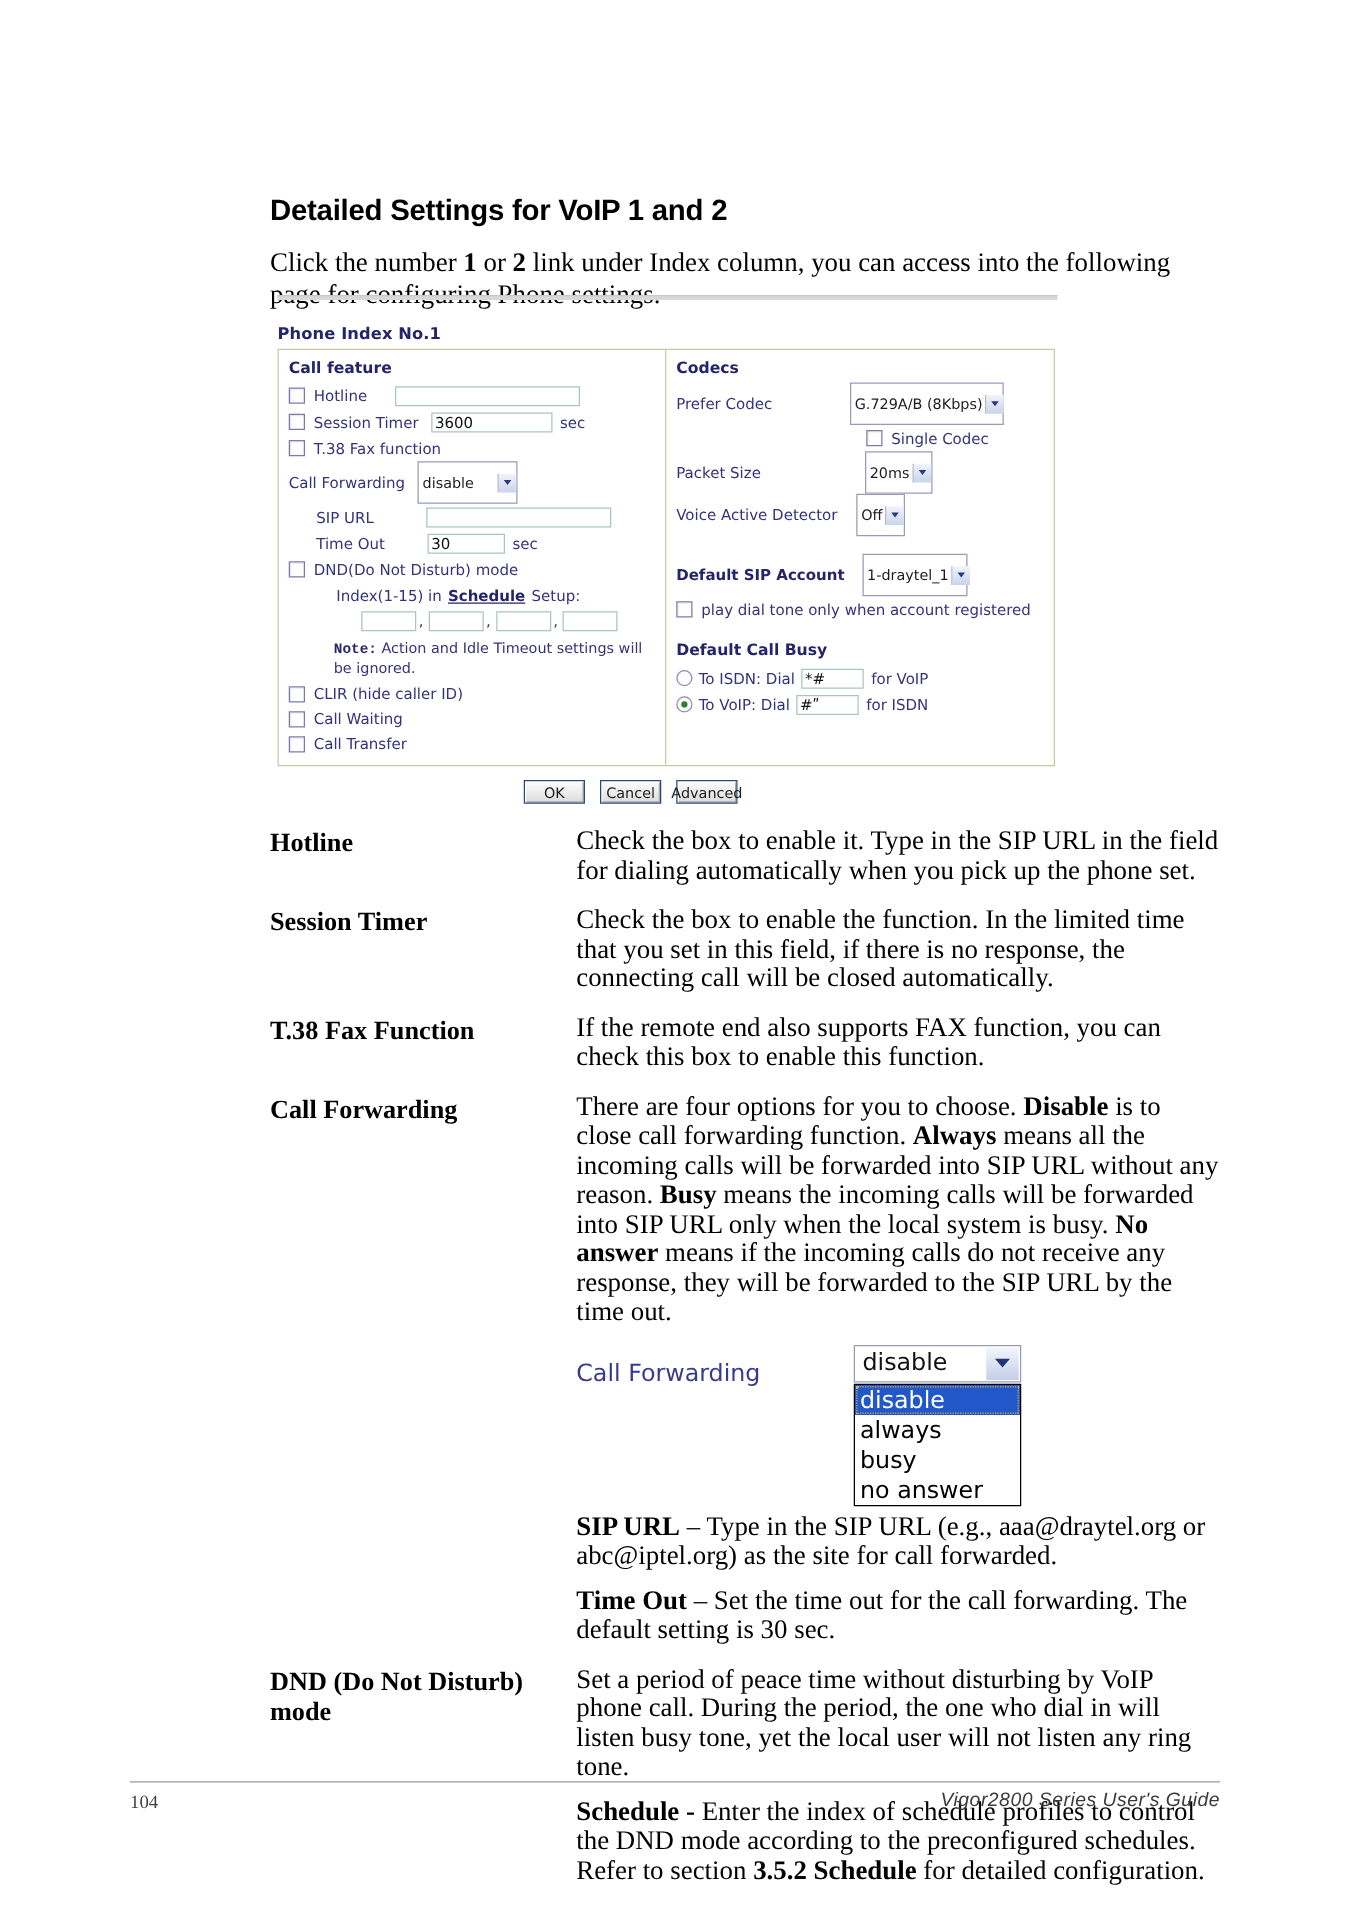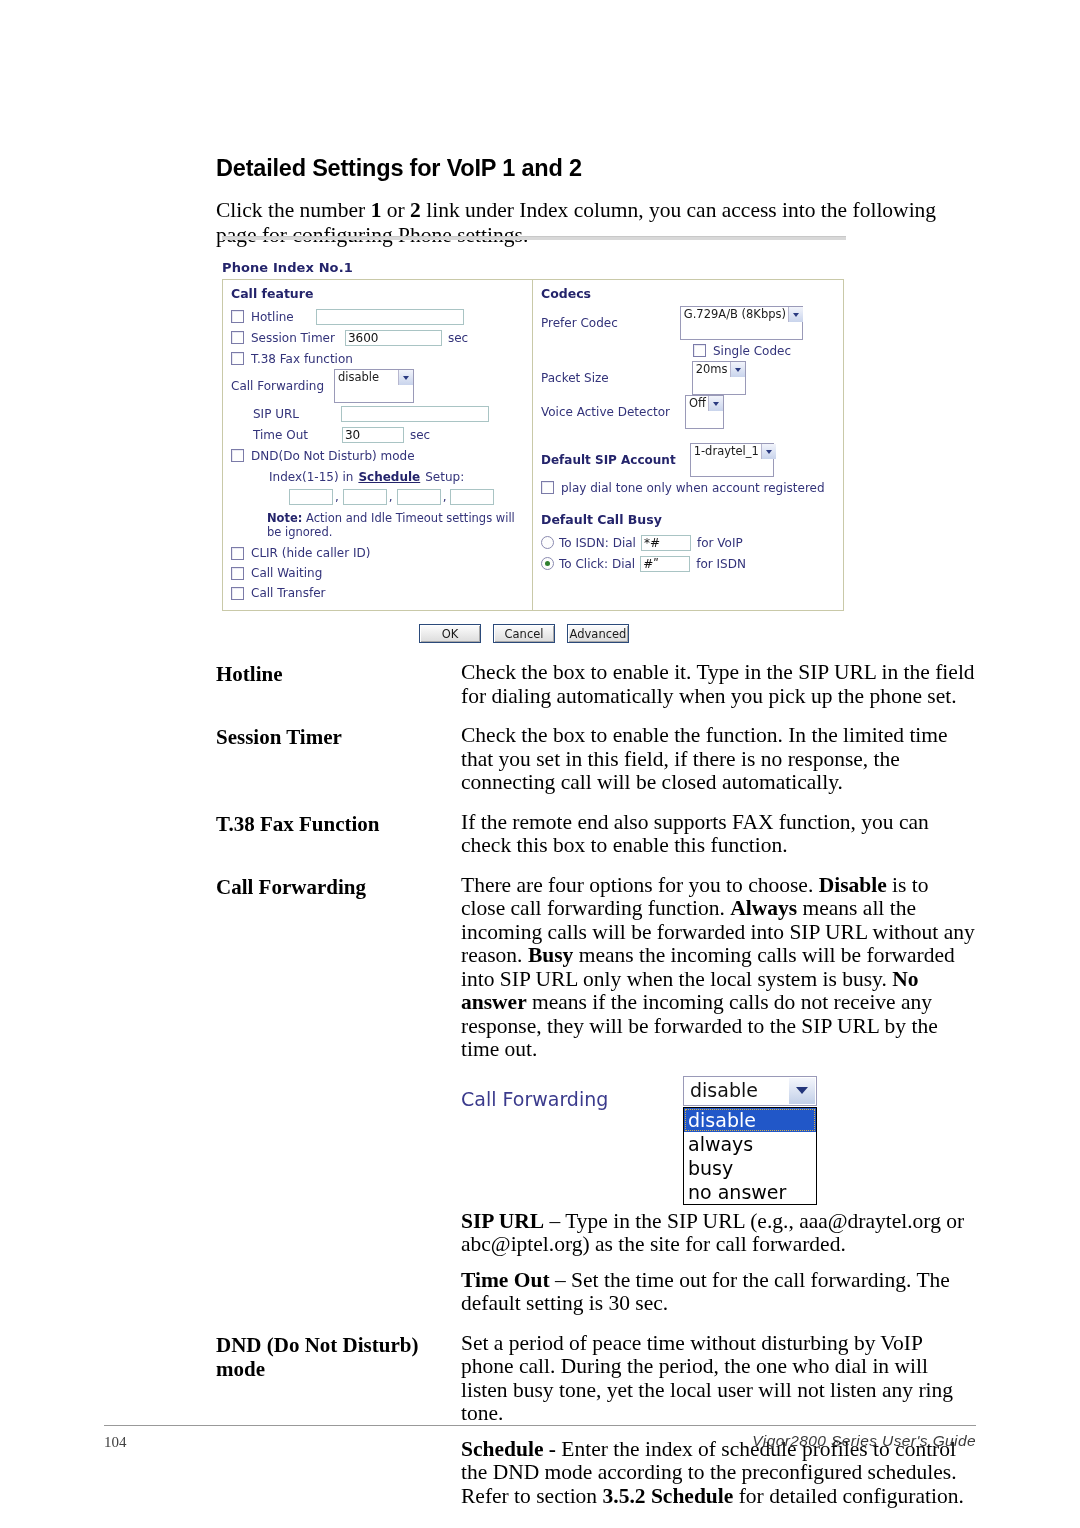--- a/index.html
+++ b/index.html
@@ -145,20 +145,21 @@
     line-height: 15px;
     display: inline-block;
   }
   .sel {
     border: 1px solid #9a9ab8;
     background: #fff;
     height: 34px;
     font-size: 11.5px;
     color: #1c1c1c;
     display: inline-flex;
+    align-items: center;
     box-sizing: border-box;
     padding-left: 3px;
   }
   .sel .val { flex: 1; white-space: nowrap; }
   .sel .arrow {
     width: 14px;
     height: 15px;
     margin: 0 0 0 2px;
     background: linear-gradient(#f2f4fb, #c9d4ec);
     border-left: 1px solid #b7b7cf;
@@ -175,21 +176,21 @@
   }
   .unit { margin-left: 6px; font-size: 12px; color: #33337a; }
   .indent-1 { padding-left: 30px; }
   .indent-2 { padding-left: 46px; }
   .note {
     font-size: 11.5px;
     color: #33337a;
     padding: 4px 6px 4px 44px;
     line-height: 14px;
   }
-  .note b { color: #24246b; }
+  .note b { color: #24246b; font-family: Liberation Mono, monospace; }
   .sched-link {
     font-weight: bold;
     text-decoration: underline;
     color: #24246b;
   }
   .idx-row {
     display: flex;
     align-items: center;
     padding-left: 66px;
     gap: 0;
@@ -206,21 +207,21 @@
   .comma { font-size: 12px; padding: 0 4px 0 2px; color: #33337a; }
 
   .buttons {
     position: absolute;
     left: 419px;
     top: 624px;
     display: flex;
     gap: 12px;
   }
   .btn {
-    width: 62px;
+    width: 49px;
     height: 19px;
     border: 1px solid #2b4a7a;
     background: linear-gradient(#fdfdfd, #dcdcdc);
     box-shadow: inset 1px 1px 0 #ffffff, inset -1px -1px 0 #a8a8a8;
     font-family: "DejaVu Sans", sans-serif;
     font-size: 11.5px;
     color: #1a1a1a;
     display: flex;
     align-items: center;
     justify-content: center;
@@ -496,21 +497,21 @@
 
         <div class="row">
           <span class="rb"></span>
           <span class="lbl">To ISDN: Dial</span>
           <span class="txt" style="width:50px;margin-left:5px;">*#</span>
           <span class="unit">for VoIP</span>
         </div>
 
         <div class="row">
           <span class="rb on"></span>
-          <span class="lbl">To Click: Dial</span>
+          <span class="lbl">To VoIP: Dial</span>
           <span class="txt" style="width:50px;margin-left:5px;">#ʺ</span>
           <span class="unit">for ISDN</span>
         </div>
       </div>
     </div>
   </div>
 
   <div class="buttons">
     <div class="btn">OK</div>
     <div class="btn">Cancel</div>

